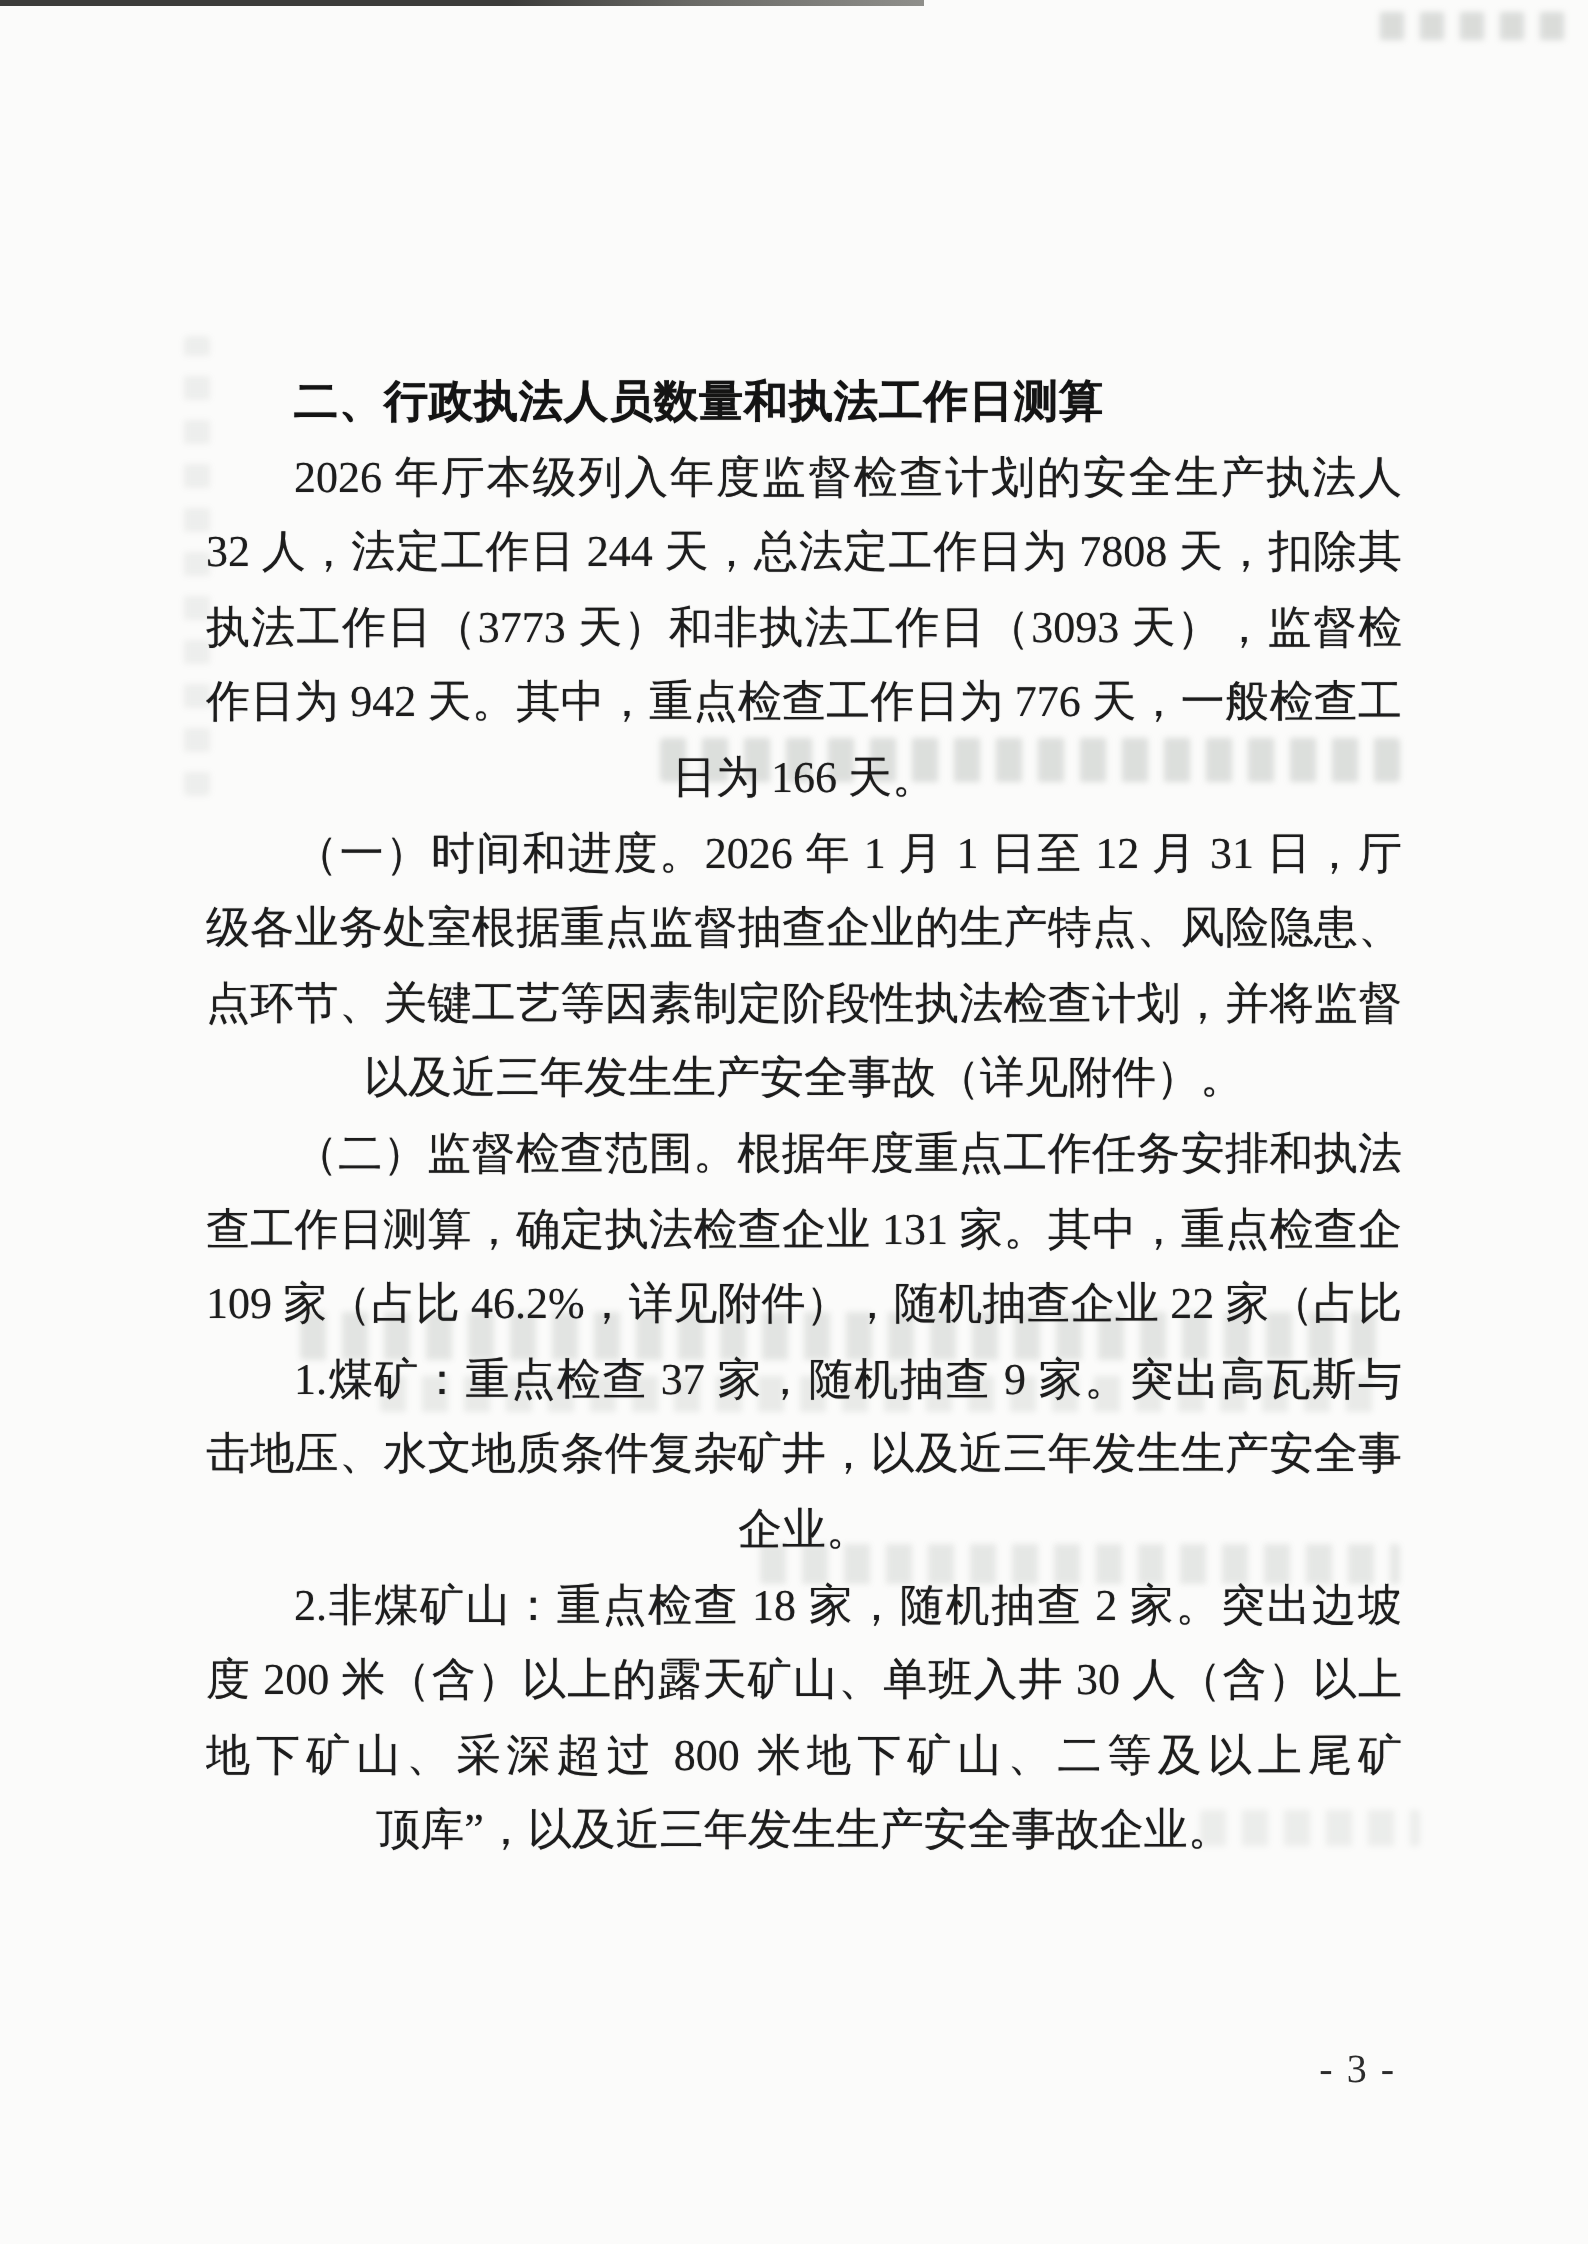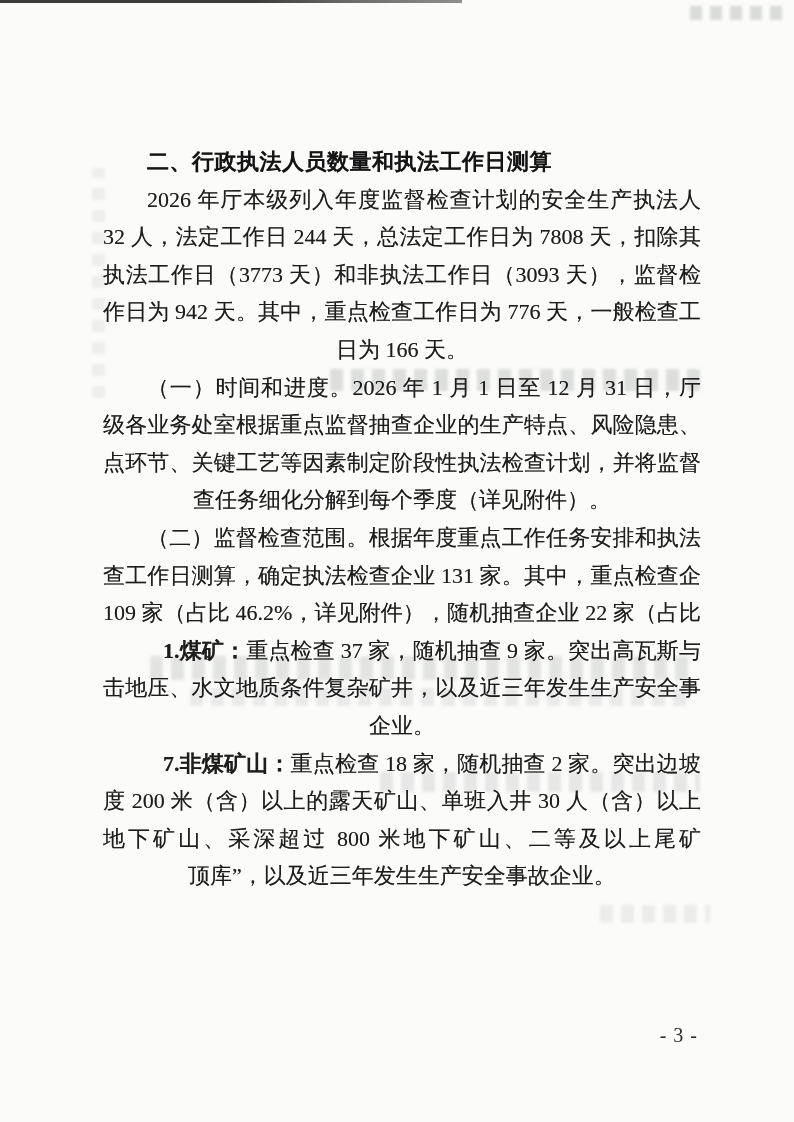--- a/index.html
+++ b/index.html
@@ -29,23 +29,23 @@
     position:absolute; left:103px; top:143px; width:598px;
     color:#1d1d1d; font-size:22px;
     text-shadow:0 0 .5px rgba(10,10,10,.5);
   }
   .ln { height:37.6px; line-height:37.6px; overflow:hidden;text-align:center; }
   .j  { text-align:justify; text-align-last:justify; }
   .ind { text-indent:44px; }
   .hd {
     font-family:"Liberation Sans","DejaVu Sans",sans-serif;
     font-weight:700; color:#141414; letter-spacing:.5px;
-    text-indent:44px; text-align:left; text-align-last:left;
+    text-indent:44px; text-align:left; text-align-last:left;margin-top:39px;
   }
-  .b { font-weight:700;margin-left:16px; }
+  .b { font-weight:400; }
   .page-number {
     position:absolute; top:1024px; right:96px;
     font-size:20px; color:#2c2c2c; letter-spacing:1px;
     font-family:"Liberation Serif","DejaVu Serif",serif;
   }
 </style>
 </head>
 <body>
 
 <div class="page">
@@ -66,34 +66,34 @@
     <div class="ln j ind">2026 年厅本级列入年度监督检查计划的安全生产执法人员</div>
     <div class="ln j">32 人，法定工作日 244 天，总法定工作日为 7808 天，扣除其他</div>
     <div class="ln j">执法工作日（3773 天）和非执法工作日（3093 天），监督检查工</div>
     <div class="ln j">作日为 942 天。其中，重点检查工作日为 776 天，一般检查工作</div>
     <div class="ln">日为 166 天。</div>
 
 
     <div class="ln j ind">（一）时间和进度。2026 年 1 月 1 日至 12 月 31 日，厅本</div>
     <div class="ln j">级各业务处室根据重点监督抽查企业的生产特点、风险隐患、重</div>
     <div class="ln j">点环节、关键工艺等因素制定阶段性执法检查计划，并将监督检</div>
-    <div class="ln">查任务细化分解到每个季度（详见附件）。</div>
+    <div class="ln">以及近三年发生生产安全事故（详见附件）。</div>
 
     <div class="ln j ind">（二）监督检查范围。根据年度重点工作任务安排和执法检</div>
     <div class="ln j">查工作日测算，确定执法检查企业 131 家。其中，重点检查企业</div>
     <div class="ln j">109 家（占比 46.2%，详见附件），随机抽查企业 22 家（占比</div>
 
     <div class="ln j ind">
       <span class="b">1.煤矿：</span><span>重点检查 37 家，随机抽查 9 家。突出高瓦斯与冲</span>
     </div>
     <div class="ln j">击地压、水文地质条件复杂矿井，以及近三年发生生产安全事故</div>
     <div class="ln">企业。</div>
 
     <div class="ln j ind">
-      <span class="b">7.非煤矿山：</span><span>重点检查 18 家，随机抽查 2 家。突出边坡高</span>
+      <span class="b">2.非煤矿山：</span><span>重点检查 18 家，随机抽查 2 家。突出边坡高</span>
     </div>
     <div class="ln j">度 200 米（含）以上的露天矿山、单班入井 30 人（含）以上的</div>
     <div class="ln j">地下矿山、采深超过 800 米地下矿山、二等及以上尾矿库、“头</div>
     <div class="ln">顶库”，以及近三年发生生产安全事故企业。</div>
 
   </main>
 
   <div class="page-number">- 3 -</div>
 
 </div>

